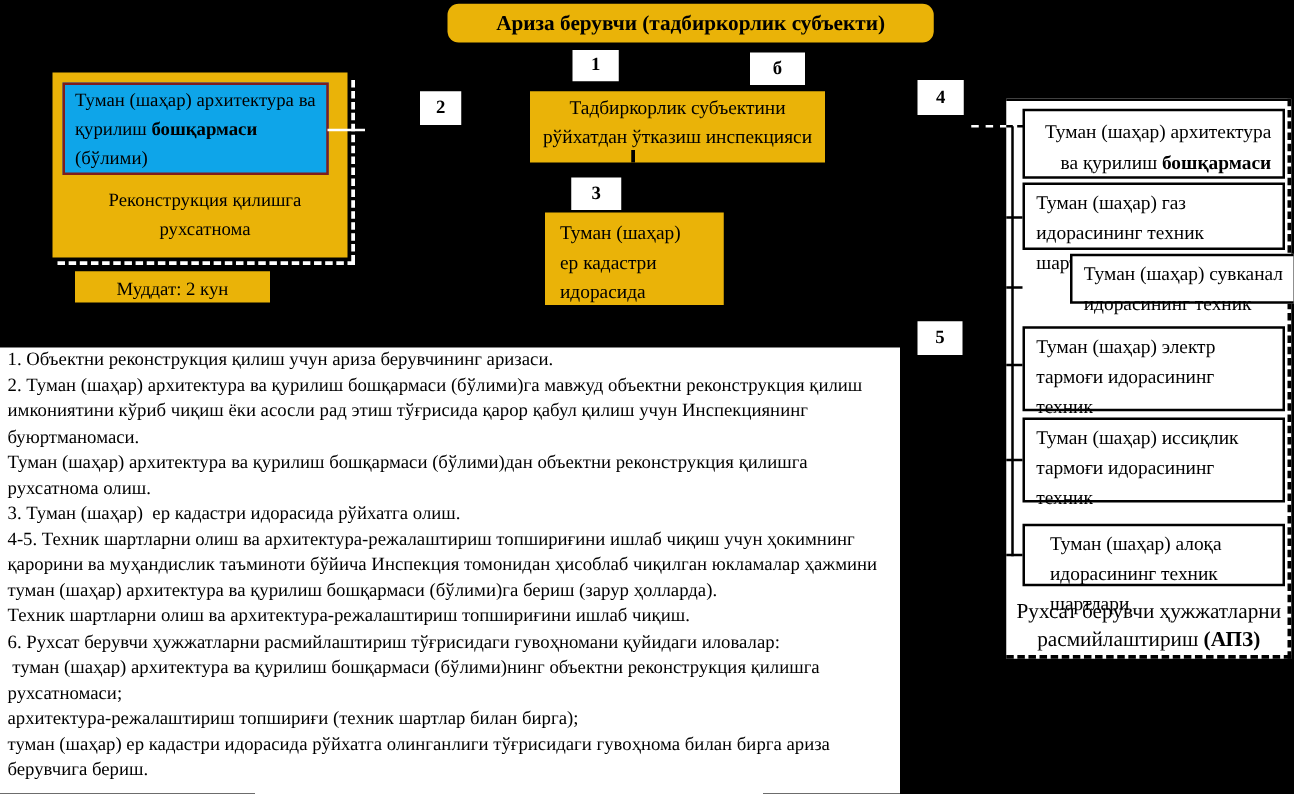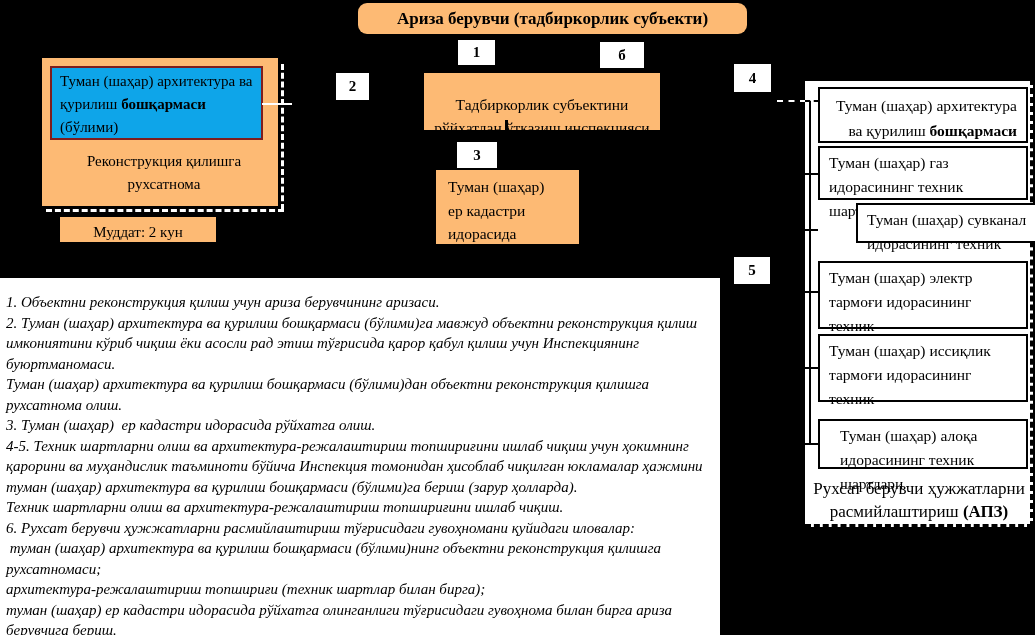--- a/index.html
+++ b/index.html
@@ -1,42 +1,42 @@
 <!DOCTYPE html>
 <html><head>
 <meta charset="utf-8">
 <style>
   html,body{margin:0;padding:0;background:#000;}
   #canvas{
     position:relative;width:1035px;height:635px;background:#000;overflow:hidden;
     font-family:"Liberation Serif","DejaVu Serif",serif;color:#000;
   }
   .abs{position:absolute;box-sizing:border-box;}
-  .wbox{background:#fdba74;color:#000;}
+  .wbox{background:#eab308;color:#000;}
   .center-text{text-align:center;}
   .num{
     background:#fff;font-weight:bold;font-size:15px;text-align:center;
   }
   
   .header{
     left:358px;top:3px;width:389px;height:31px;border-radius:9px;
     font-weight:bold;font-size:17px;line-height:31px;
   }
   
   .left-outer{left:42px;top:58px;width:236px;height:148px;}
   .left-dash-r{left:281px;top:64px;width:0;height:146px;border-left:3px dashed #fff;}
   .left-dash-b{left:46px;top:209px;width:238px;height:0;border-top:3px dashed #fff;}
   .left-inner{
     left:50px;top:66px;width:213px;height:74px;border:2px solid #7f1d1d;background:#0ea5e9;
     padding:2px 8px;font-size:15px;line-height:23px;
   }
   .permit{left:42px;top:150px;width:244px;font-size:15px;line-height:23px;}
   .muddat{left:60px;top:217px;width:156px;height:25px;font-size:15px;line-height:31px;}
   
-  .inspection{left:424px;top:73px;width:236px;height:57px;padding-top:20px;font-size:15.5px;line-height:23px;}
+  .inspection{left:424px;top:73px;width:236px;height:57px;padding-top:2px;font-size:15.5px;line-height:23px;}
   .tick{left:505px;top:120px;width:3px;height:10px;background:#000;z-index:4;}
   .cadastre{left:436px;top:170px;width:143px;height:74px;padding:5px 0 0 12px;font-size:15.5px;line-height:23.5px;}
   
   .seg-left{left:262px;top:103px;width:30px;height:2px;background:#fff;}
   .seg-right{left:777px;top:100px;width:29px;height:0;border-top:2px dashed #fff;}
   
   .panel{
     left:805px;top:79px;width:228px;height:448px;background:#fff;
     border-top:2px solid #000;border-right:3px dashed #000;border-bottom:3px dashed #000;
   }
@@ -48,21 +48,21 @@
     padding:3px 9px;font-size:15.5px;line-height:24px;z-index:2;
   }
   .pb1{left:818px;top:87px;height:56px;text-align:right;line-height:25px;padding-top:4px;}
   .pb2{left:818px;top:146px;height:54px;}
   .pb3{left:856px;top:203px;height:40px;}
   .pb4{left:818px;top:261px;height:68px;}
   .pb5{left:818px;top:334px;height:68px;}
   .pb6{left:818px;top:419px;height:50px;padding-left:20px;}
   .pfooter{left:810px;top:477px;width:218px;font-size:17px;line-height:23px;text-align:center;z-index:2;}
   
-  .notes{left:0;top:278px;width:720px;height:357px;background:#fff;padding:14px 0 0 6px;font-style:italic;}
+  .notes{left:0;top:278px;width:720px;height:357px;background:#fff;padding:0 0 0 6px;}
   .note-line{white-space:pre;font-size:15px;line-height:20.5px;}
   .b{font-weight:bold;}
 </style>
 </head>
 <body>
 
 <div id="canvas">
 
   <div class="abs wbox header center-text">Ариза берувчи (тадбиркорлик субъекти)</div>
 

